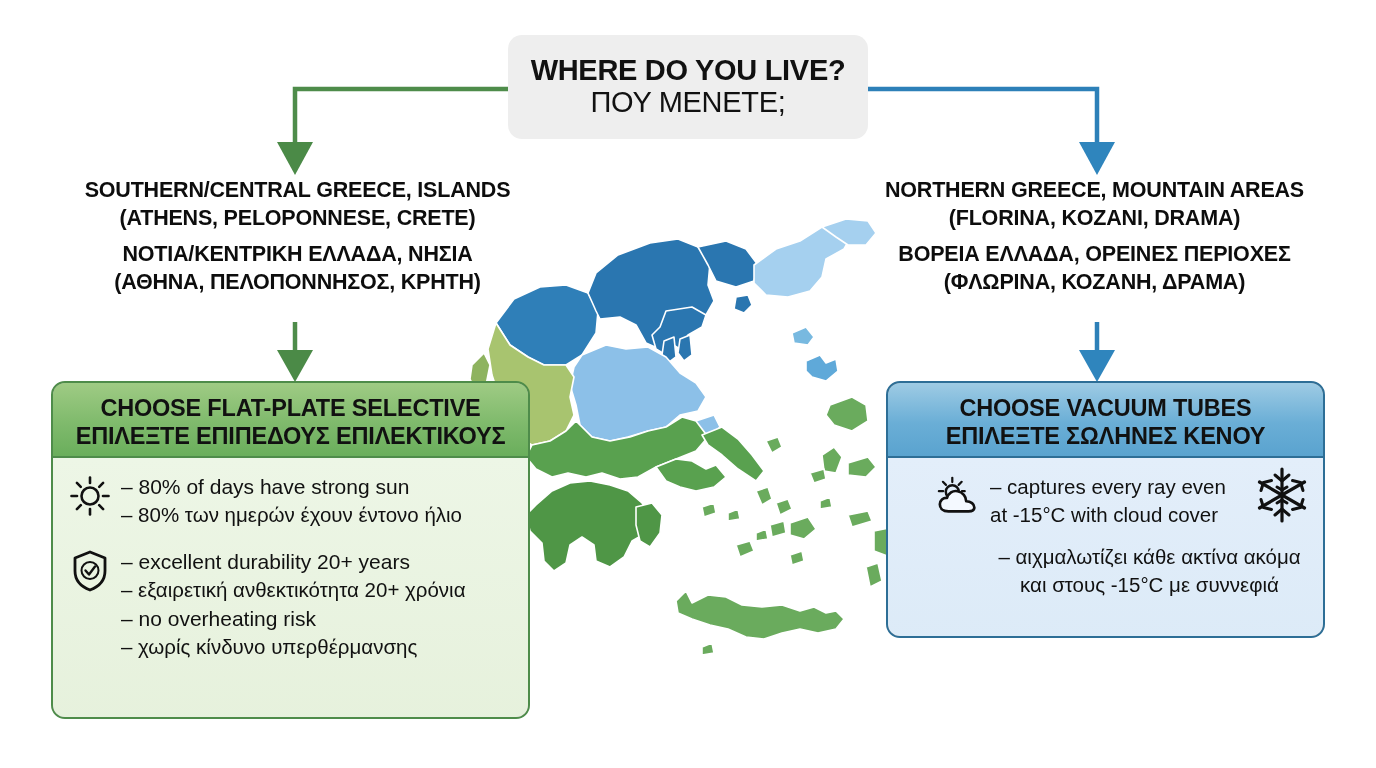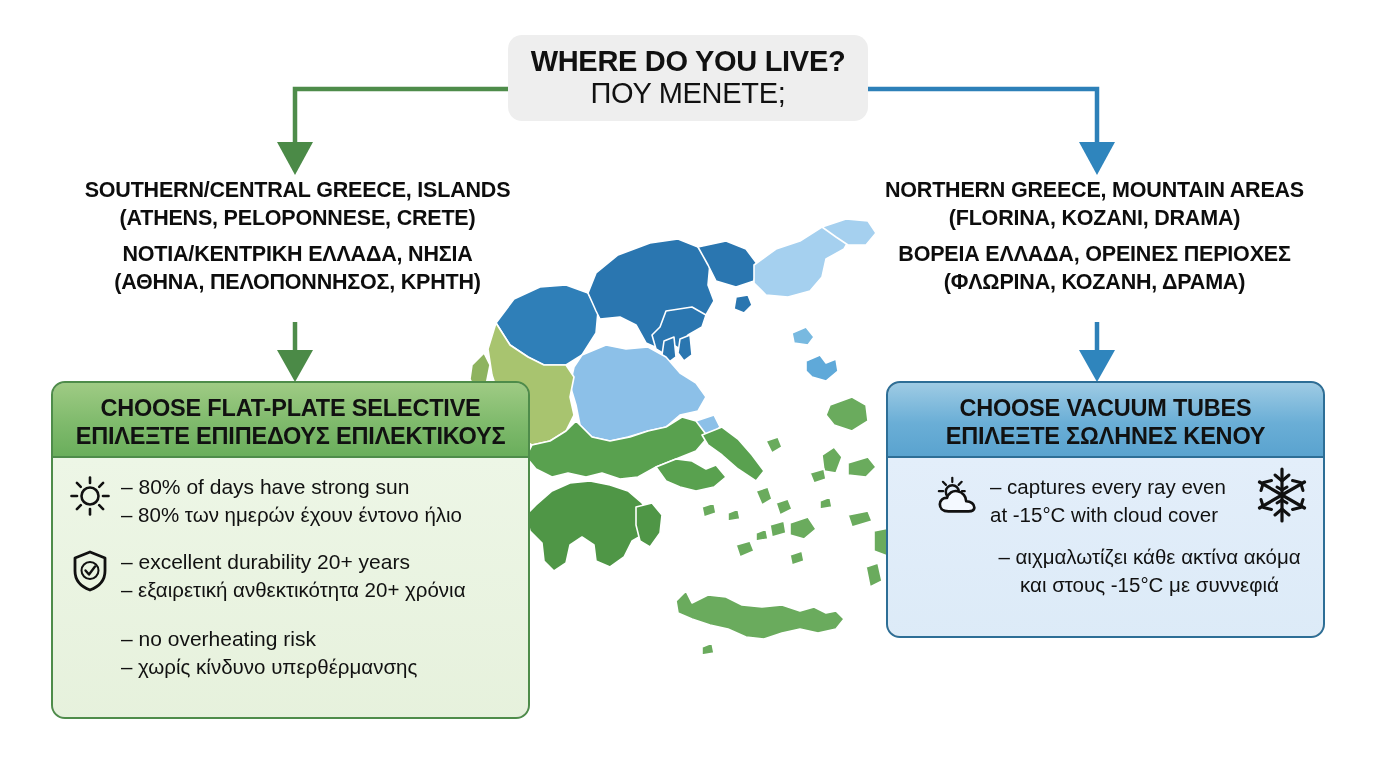--- a/index.html
+++ b/index.html
@@ -35,21 +35,21 @@
     z-index: 1;
     pointer-events: none;
   }
 
   
   #title-box {
     position: absolute;
     left: 508px;
     top: 35px;
     width: 360px;
-    height: 86px;
+    height: 104px;
     background: #eeeeee;
     border-radius: 14px;
     z-index: 3;
     display: flex;
     flex-direction: column;
     align-items: center;
     justify-content: center;
   }
   #title-box .t-en {
     font-size: 29px;
@@ -174,21 +174,21 @@
   .btext .bl {
     font-size: 21px;
     line-height: 1.35;
     color: #111111;
     white-space: nowrap;
   }
   .btext .bl.el { font-size: 20.5px; }
 
   #green-b1 { margin-top: 2px; }
   #green-b2 { margin-top: 18px; }
-  #green-b3 { margin-top: 20px; }
+  #green-b3 { }
 
   #blue-b1 { margin-top: 2px; }
   #blue-b2 { margin-top: 14px; }
   #blue-b1 .btext .bl,
   #blue-b2 .btext .bl { font-size: 20.5px; }
   #blue-b2 .btext { text-align: center; width: 358px; }
 
   
   #snowflake-icon {
     position: absolute;

